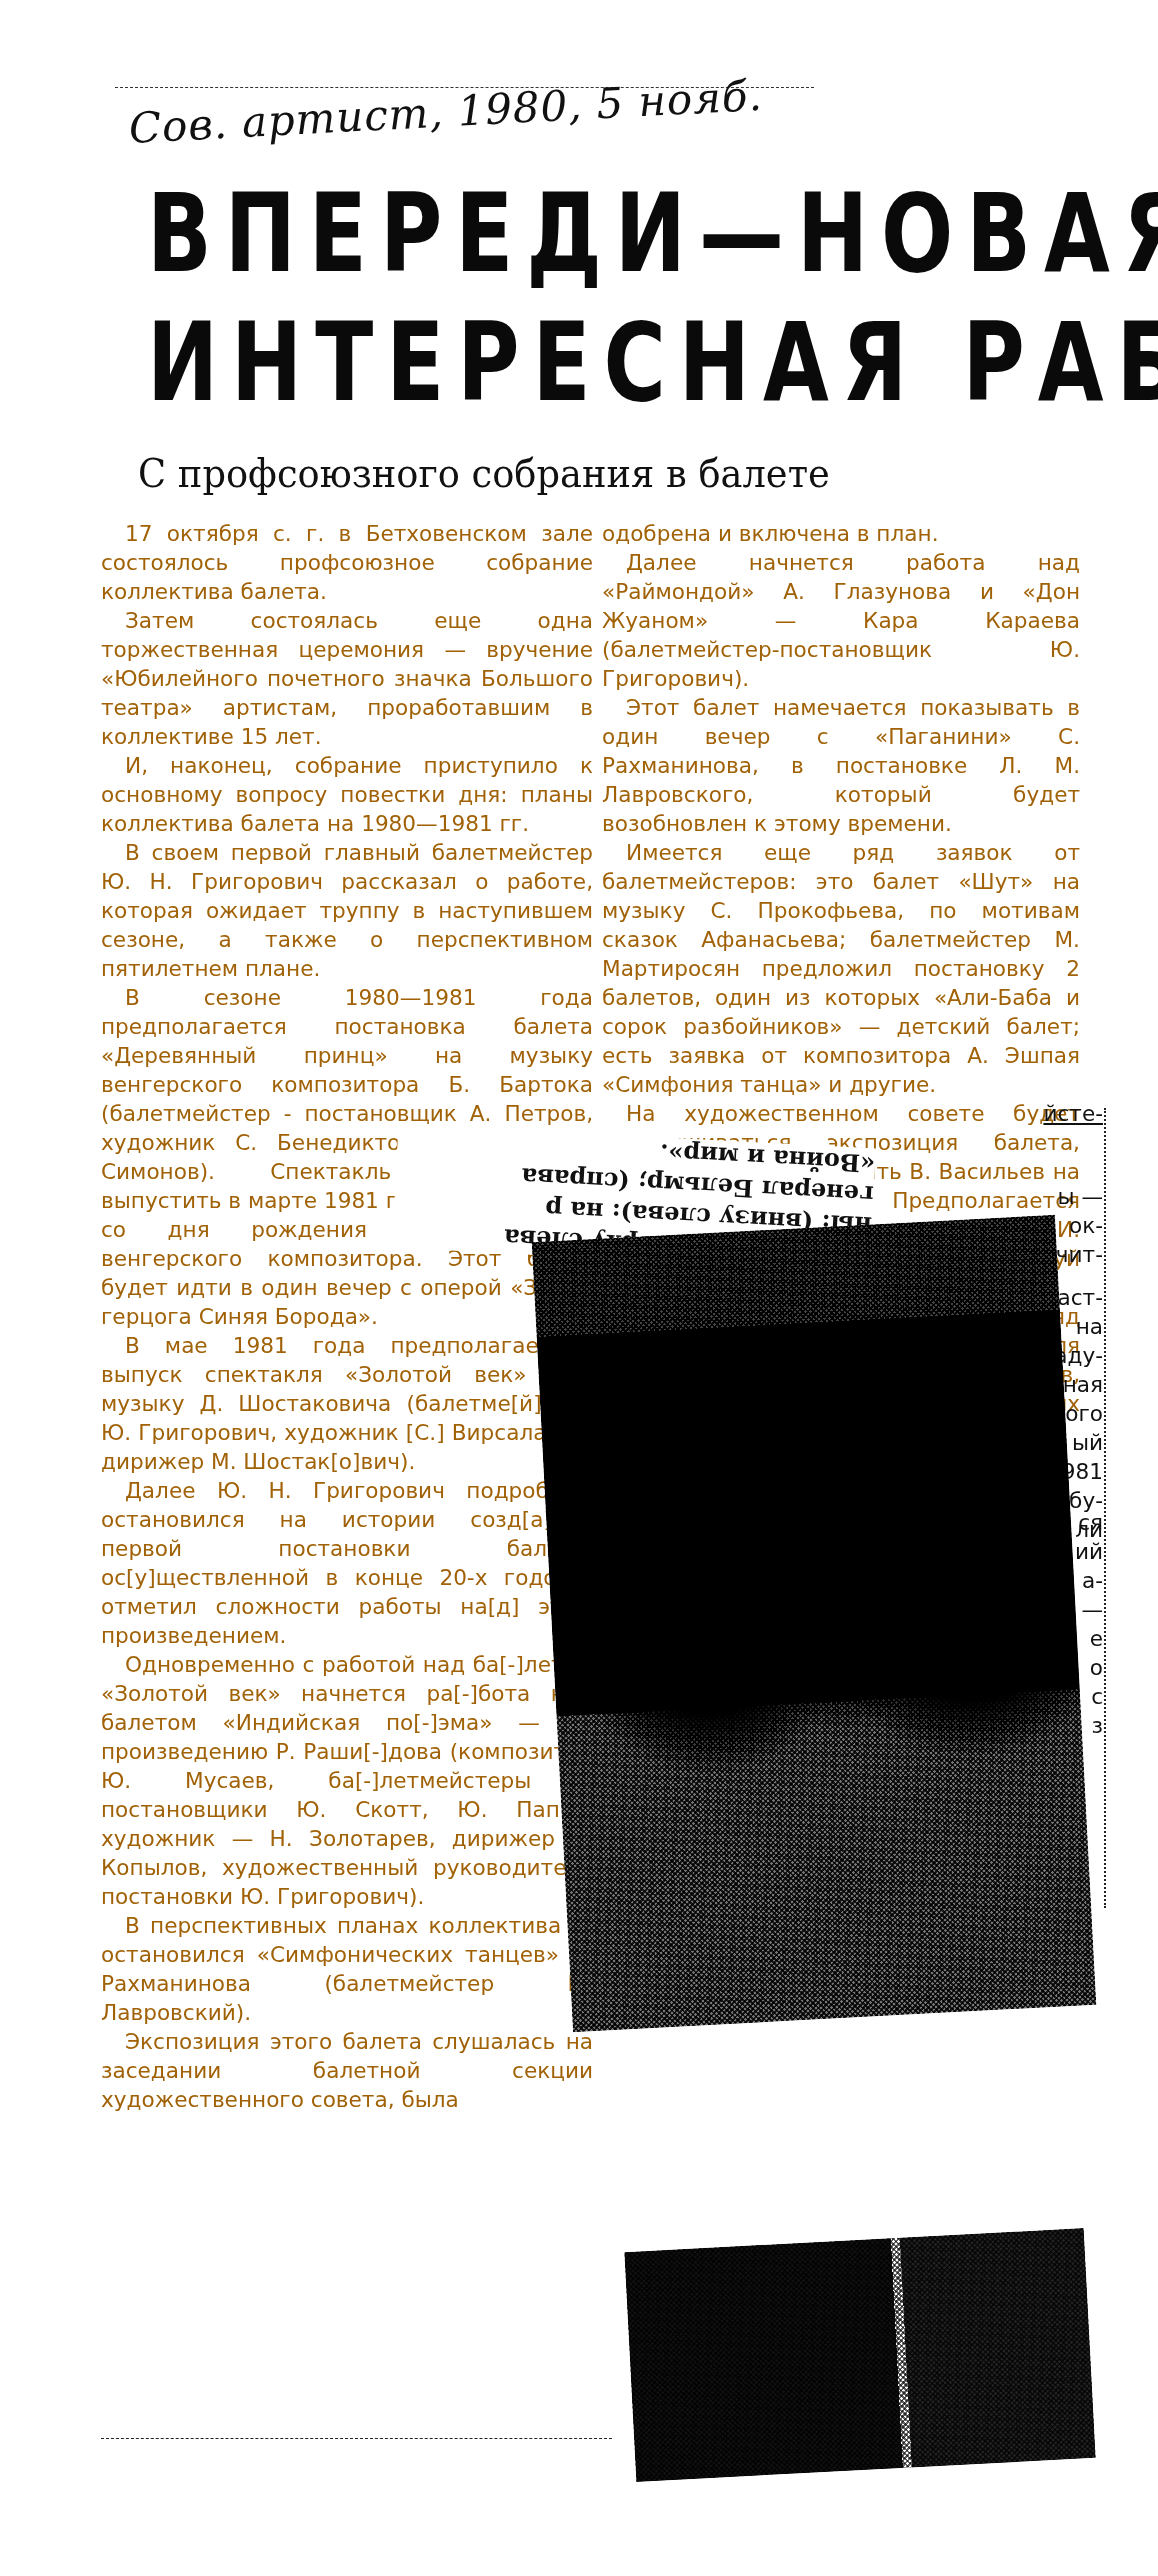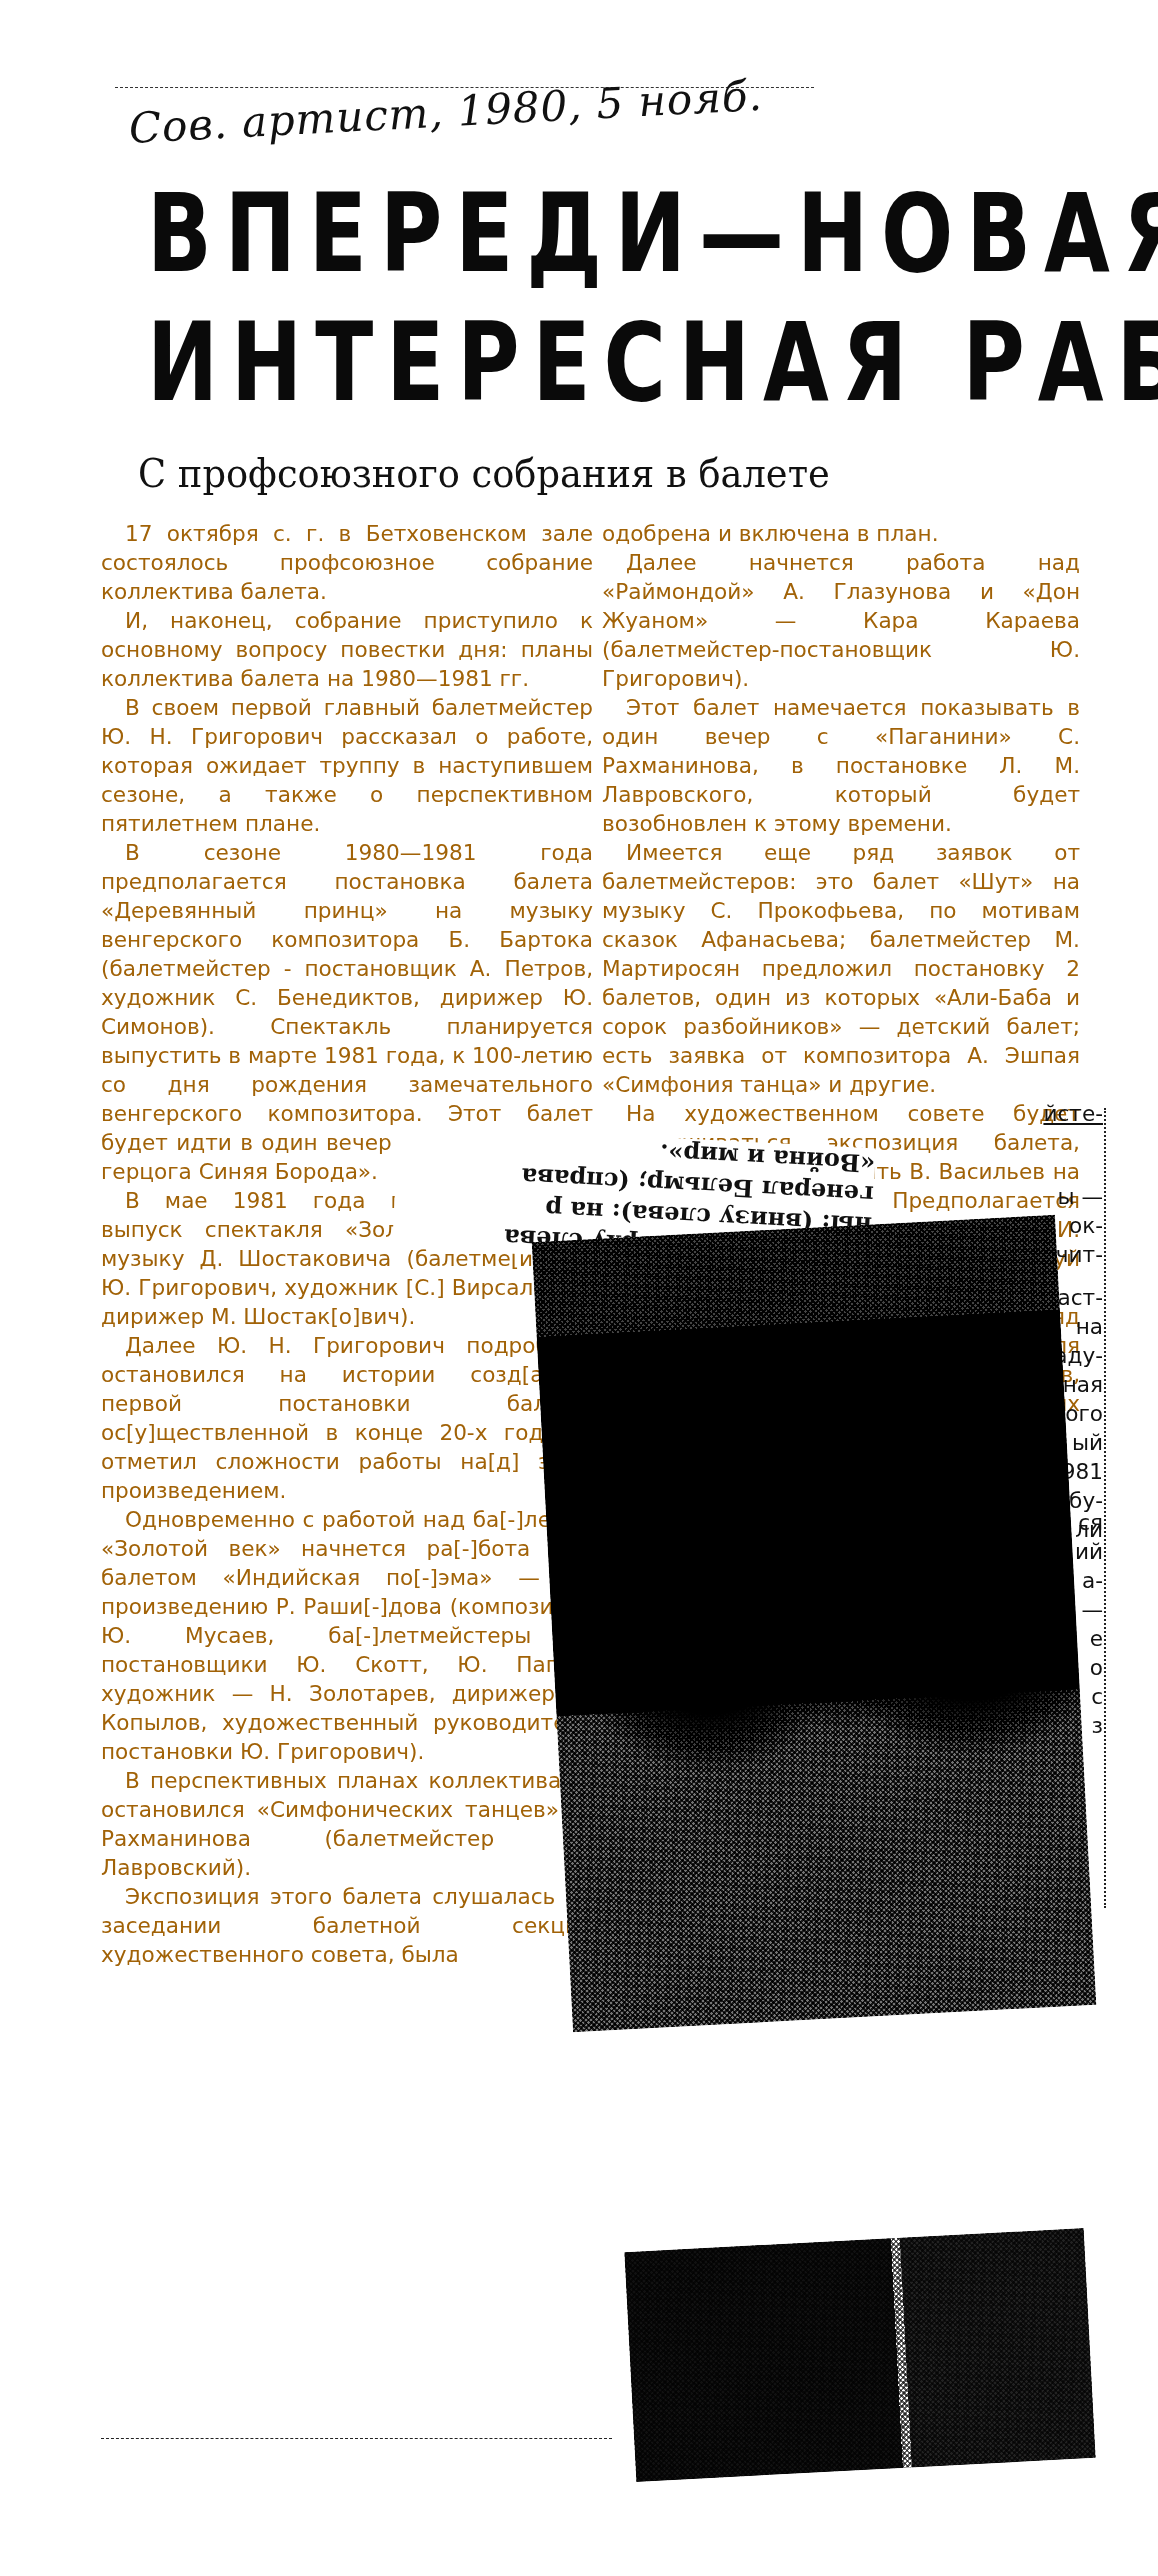--- a/index.html
+++ b/index.html
@@ -63,20 +63,21 @@
 
   <div class="handnote">Сов. артист, 1980, 5 нояб.</div>
 
   <div class="headline h1">ВПЕРЕДИ—НОВАЯ</div>
   <div class="headline h2">ИНТЕРЕСНАЯ РАБОТА</div>
 
   <div class="subhead">С профсоюзного собрания в балете</div>
 
   <div class="col col-left">
     <p>17 октября с. г. в Бетховенском зале состоялось профсоюзное собрание коллектива балета.</p>
+    <p>Затем состоялась еще одна торжественная церемония — вручение «Юбилейного почетного значка Большого театра» артистам, проработавшим в коллективе 15 лет.</p>
     <p>И, наконец, собрание приступило к основному вопросу повестки дня: планы коллектива балета на 1980—1981 гг.</p>
     <p>В своем первой главный балетмейстер Ю. Н. Григорович рассказал о работе, которая ожидает труппу в наступившем сезоне, а также о перспективном пятилетнем плане.</p>
     <p>В сезоне 1980—1981 года предполагается постановка балета «Деревянный принц» на музыку венгерского композитора Б. Бартока (балетмейстер - постановщик А. Петров, художник С. Бенедиктов, дирижер Ю. Симонов). Спектакль планируется выпустить в марте 1981 года, к 100-летию со дня рождения замечательного венгерского композитора. Этот балет будет идти в один вечер с оперой «Замок герцога Синяя Борода».</p>
     <p>В мае 1981 года предполагает[ся] выпуск спектакля «Золотой век» [на] музыку Д. Шостаковича (балетме[й]стер Ю. Григорович, художник [С.] Вирсаладзе, дирижер М. Шостак[о]вич).</p>
     <p>Далее Ю. Н. Григорович подроб[но] остановился на истории созд[а]ния первой постановки балета, ос[у]ществленной в конце 20-х годо[в,] отметил сложности работы на[д] этим произведением.</p>
     <p>Одновременно с работой над ба[-]летом «Золотой век» начнется ра[-]бота над балетом «Индийская по[-]эма» — по произведению Р. Раши[-]дова (композитор Ю. Мусаев, ба[-]летмейстеры - постановщики Ю. Скотт, Ю. Папко, художник — Н. Золотарев, дирижер А. Копылов, художественный руководитель постановки Ю. Григорович).</p>
     <p>В перспективных планах коллектива — остановился «Симфонических танцев» С. Рахманинова (балетмейстер М. Лавровский).</p>
     <p>Экспозиция этого балета слушалась на заседании балетной секции художественного совета, была</p>
   </div>
 

